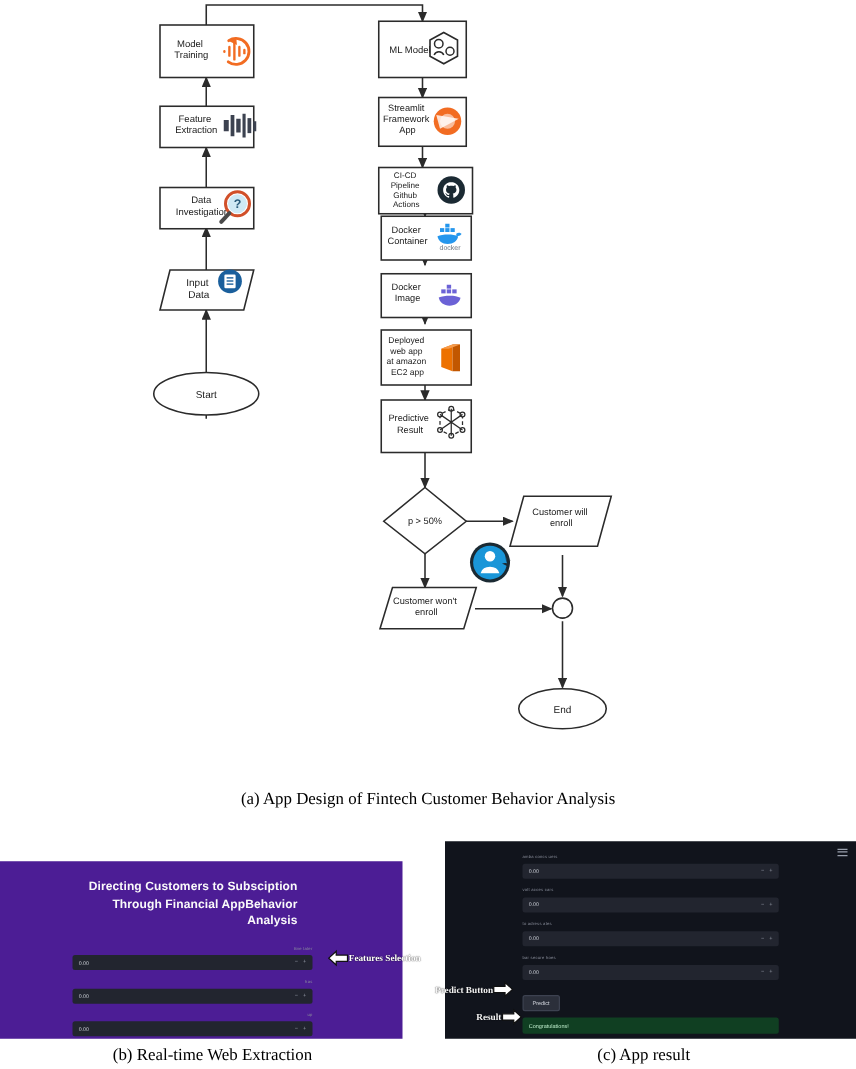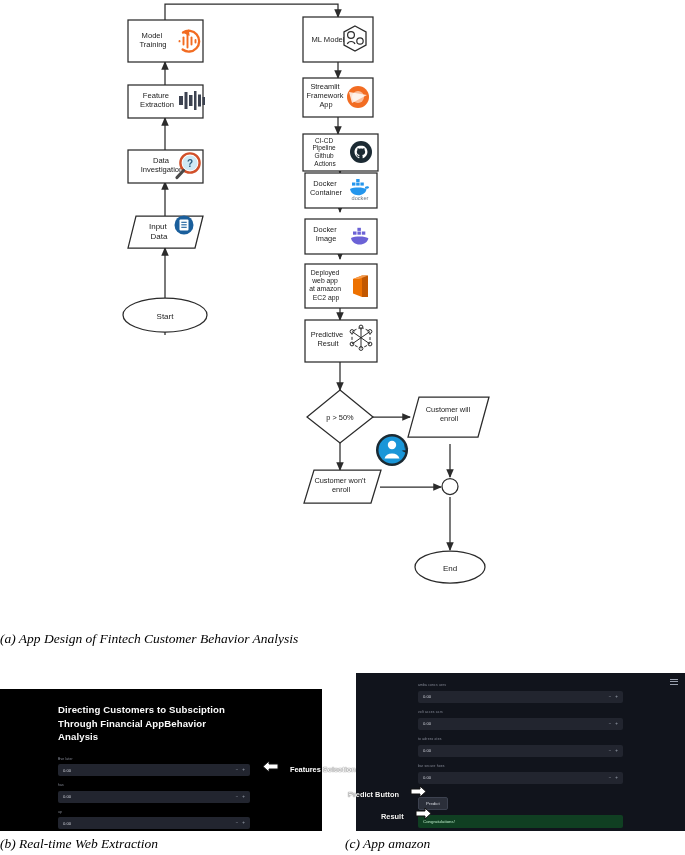--- a/index.html
+++ b/index.html
@@ -5,33 +5,34 @@
   html,body{margin:0;padding:0;}
   body{
     width:685px;height:855px;background:#ffffff;
     font-family:"Liberation Serif",serif;
     position:relative;overflow:hidden;
   }
   .fig-a{position:absolute;left:0;top:0;width:685px;height:615px;}
   svg.flow{position:absolute;left:0;top:0;}
 
   .cap{
-    position:absolute;text-align:left;
+    position:absolute;text-align:center;
     font-family:"Liberation Serif",serif;
-    font-size:13.5px;color:#000;white-space:nowrap;font-style:italic;
+    font-size:13.5px;color:#000;white-space:nowrap;
   }
   #cap-a{left:0;top:631px;width:685px;}
   #cap-b{left:0;top:836px;width:340px;}
   #cap-c{left:345px;top:836px;width:340px;}
 
   
   .panel-b{
     position:absolute;left:0;top:689px;width:322px;height:142px;
-    background:#000000;overflow:hidden;
+    background:#4c1d95;overflow:hidden;
     font-family:"Liberation Sans",sans-serif;
+    text-align:right;
   }
   .panel-b-inner{position:absolute;left:58px;top:14px;right:8px;}
   .app-title{
     color:#fafafa;font-size:9.6px;font-weight:bold;line-height:13.5px;
     letter-spacing:.1px;margin:0 0 13px 0;width:180px;
   }
   .field{margin-bottom:7px;width:192px;}
   .field-label{
     color:#8b8f9c;font-size:3.3px;line-height:5px;margin-bottom:2.5px;
     filter:blur(.45px);letter-spacing:.2px;
@@ -43,22 +44,22 @@
   .field-val{
     color:#c9ccd4;font-size:4.2px;padding-left:5px;filter:blur(.35px);
   }
   .steppers{
     position:absolute;right:5px;top:50%;transform:translateY(-50%);
     display:flex;gap:4px;align-items:center;
   }
   .steppers span{color:#9aa0ad;font-size:4.5px;line-height:1;}
 
   .annot{
-    position:absolute;display:flex;align-items:flex-end;gap:11px;
-    font-family:Liberation Sans, sans-serif;
+    position:absolute;display:flex;align-items:center;gap:0;
+    font-family:Liberation Serif, serif;
   }
   .annot-txt{
     color:#ffffff;font-size:7.4px;font-weight:bold;line-height:9px;
     text-shadow:0 0 1px #000;
   }
   .annot-txt.dark{color:#f4f4f4;}
   #annot-features{left:262px;top:759px;}
   #annot-features .annot-txt{text-align:left;}
 
   
@@ -431,13 +432,13 @@
   </svg>
 </div>
 
 <div class="annot" id="annot-result">
   <span class="annot-txt dark">Result</span>
   <svg class="arrow-r" width="17" height="15" viewBox="0 0 17 15">
     <path d="M16,7.5 L10,2 L10,5 L1,5 L1,10 L10,10 L10,13 Z" fill="#fff" stroke="#111" stroke-width="1"></path>
   </svg>
 </div>
 
-<div class="cap" id="cap-c">(c) App amazon</div>
+<div class="cap" id="cap-c">(c) App result</div>
 
 </body></html>

